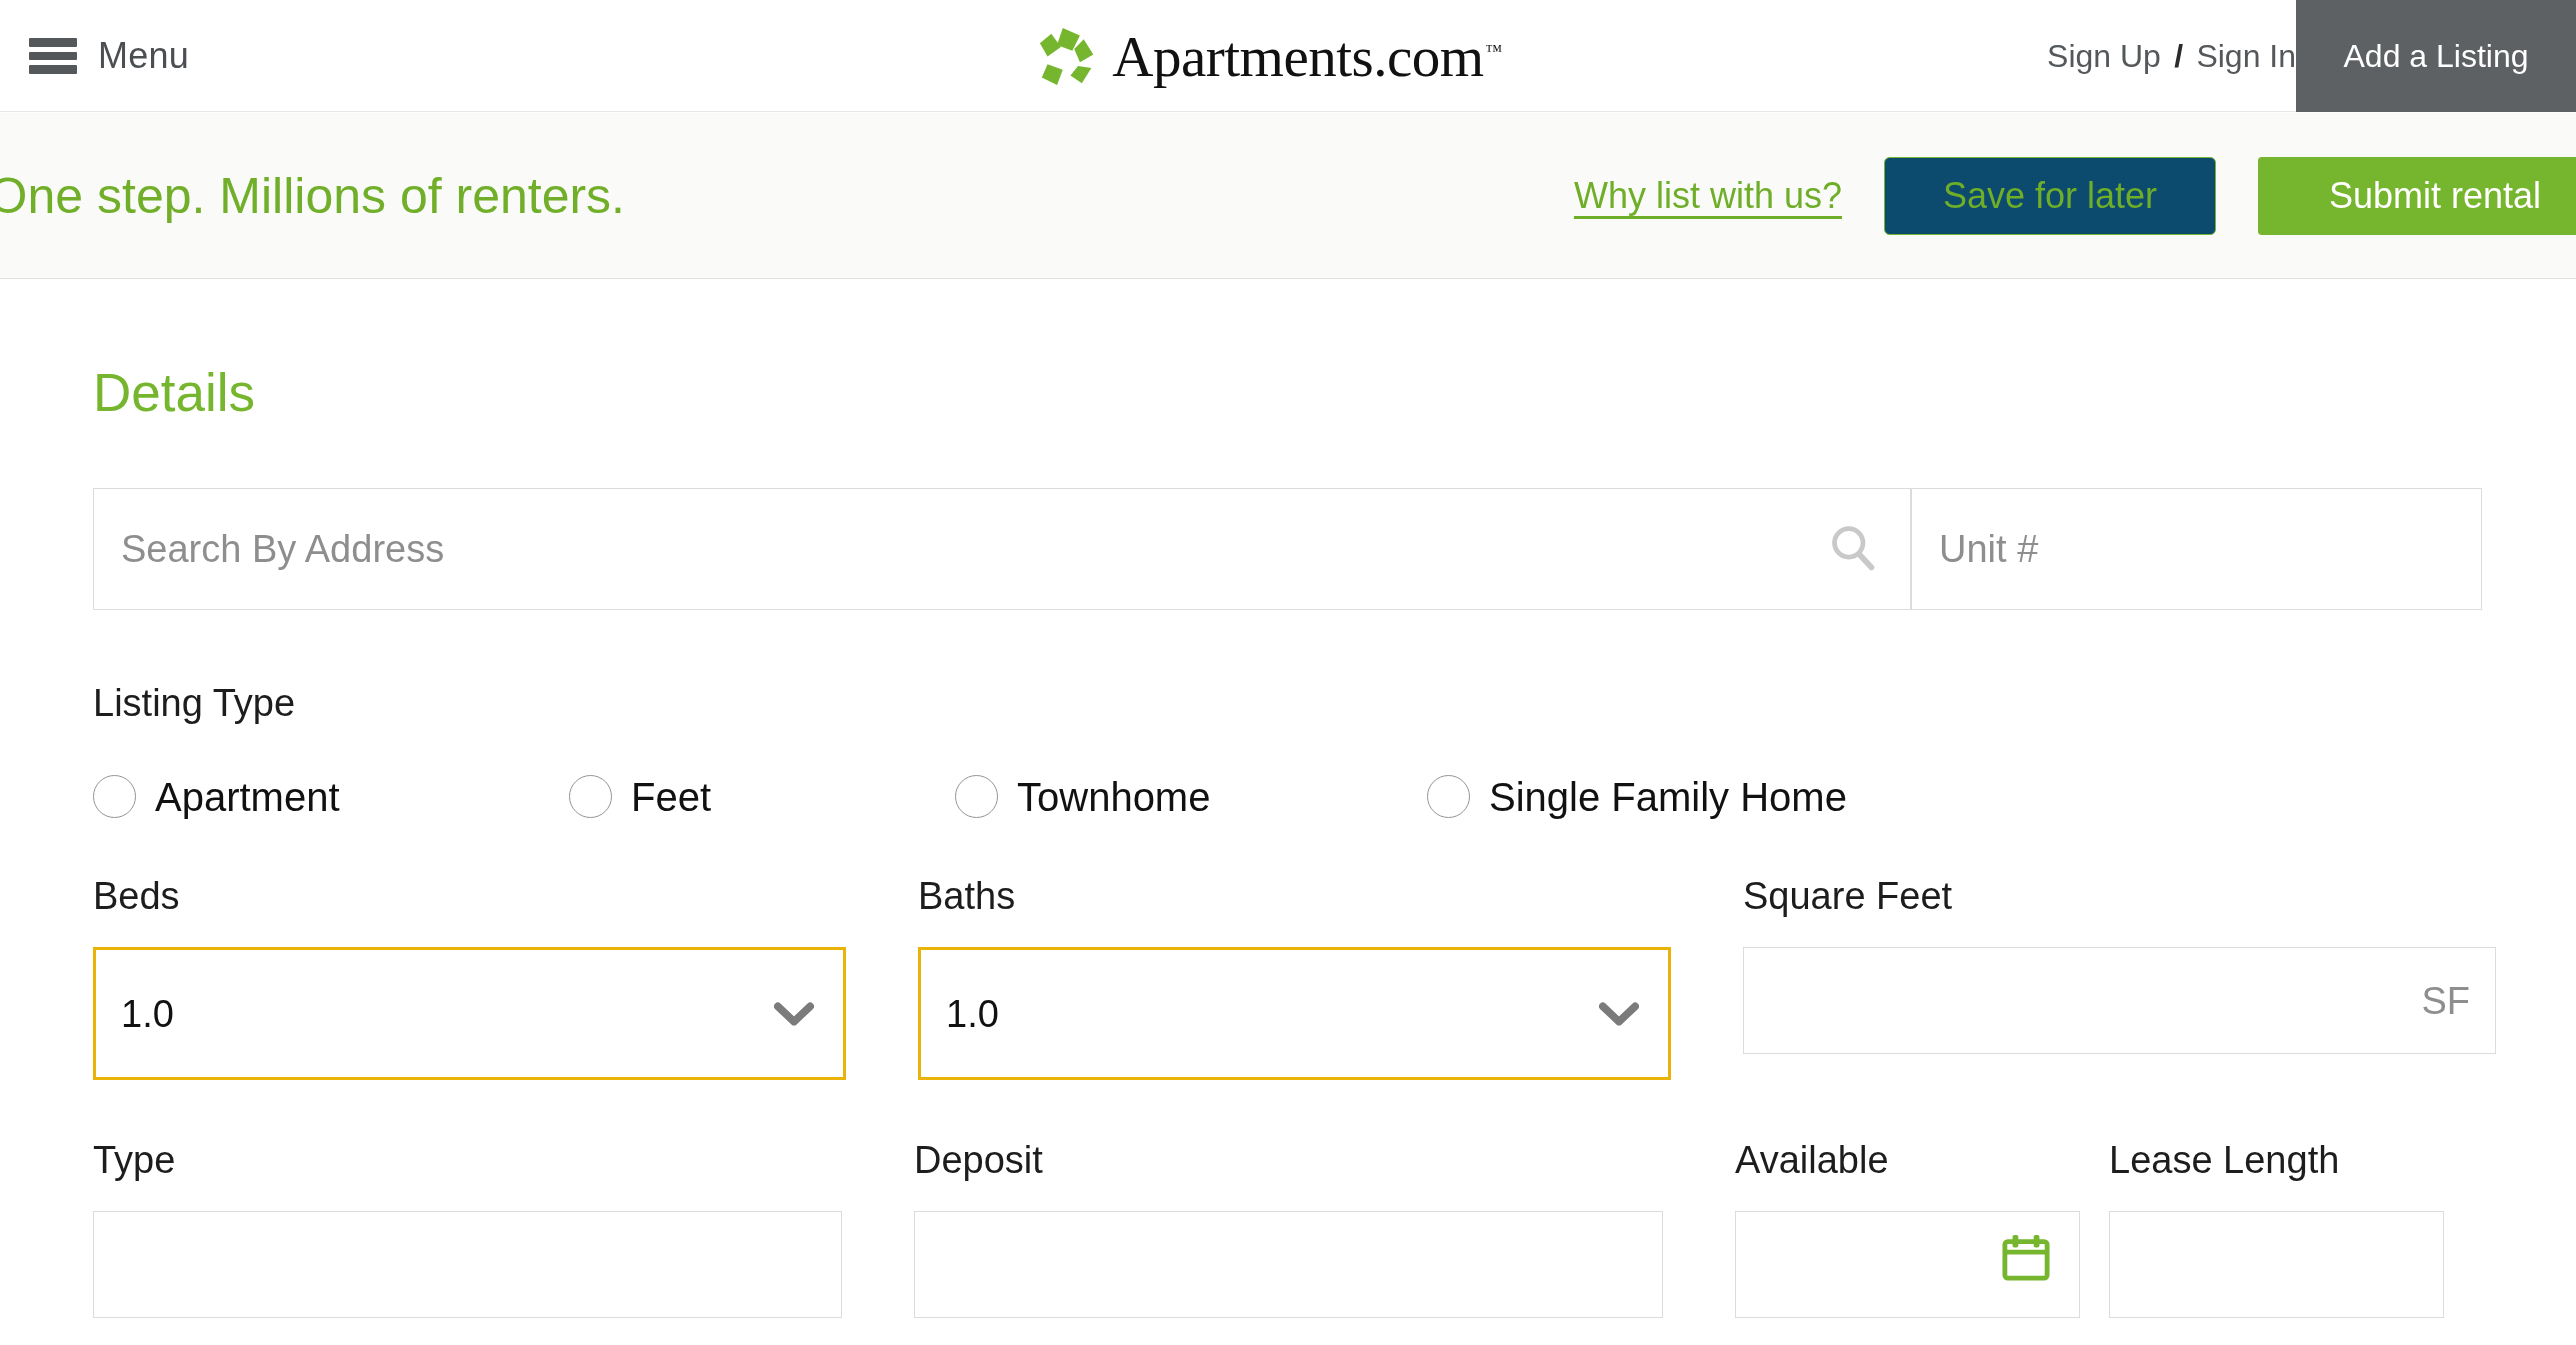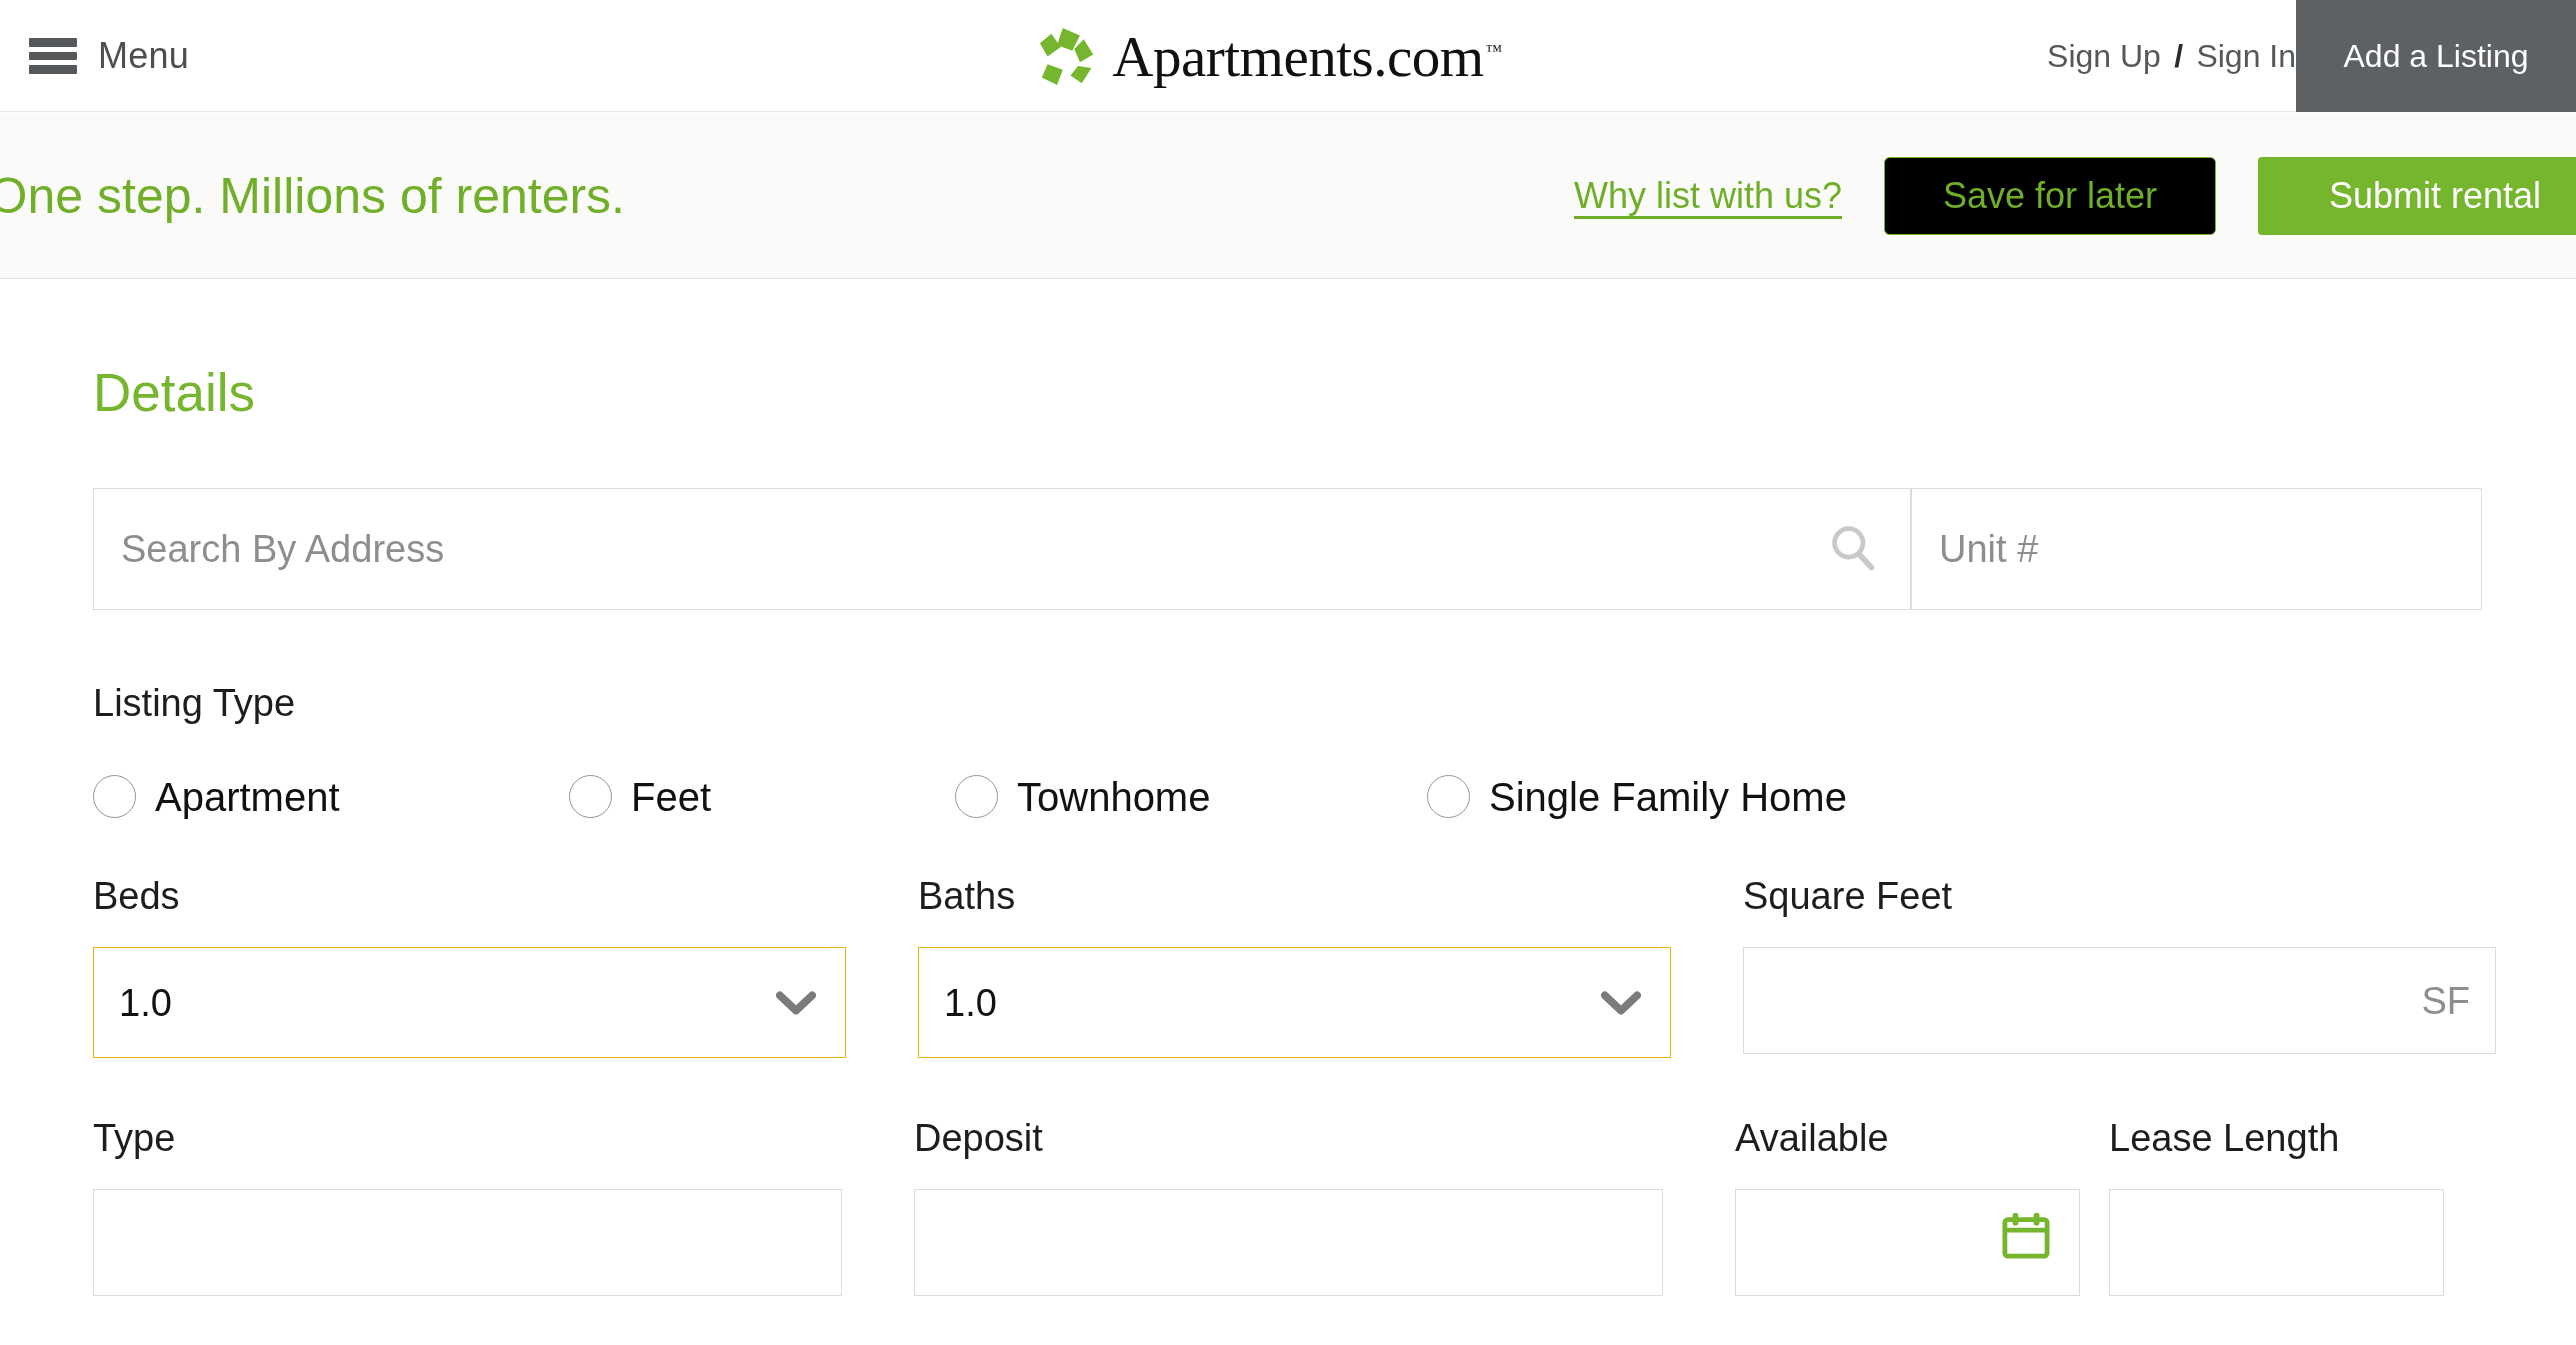--- a/index.html
+++ b/index.html
@@ -164,21 +164,21 @@
     text-decoration-thickness: 2.9px;
     cursor: pointer;
     white-space: nowrap;
   }
   .btn-outline {
     min-width: 332px;
     height: 78px;
     padding: 0 29px;
     border: 1.9px solid #76b62e;
     border-radius: 5.7px;
-    background: #000000;
+    background: #0c4a6e;
     color: #6fae28;
     font-size: 36px;
     font-family: "Liberation Sans", sans-serif;
     cursor: pointer;
     display: flex;
     align-items: center;
     justify-content: center;
     white-space: nowrap;
   }
   .btn-solid {
@@ -329,22 +329,22 @@
   }
   .col-label {
     font-size: 38px;
     color: #1d1d1d;
     line-height: 1;
     margin-bottom: 32px;
   }
   .select-box {
     position: relative;
     width: 753px;
-    height: 111px;
-    border: 1px solid #eab308;
+    height: 133px;
+    border: 3px solid #eab308;
     background: #ffffff;
     display: flex;
     align-items: center;
   }
   .select-value {
     padding-left: 25px;
     font-size: 38px;
     color: #111;
     line-height: 1;
   }

